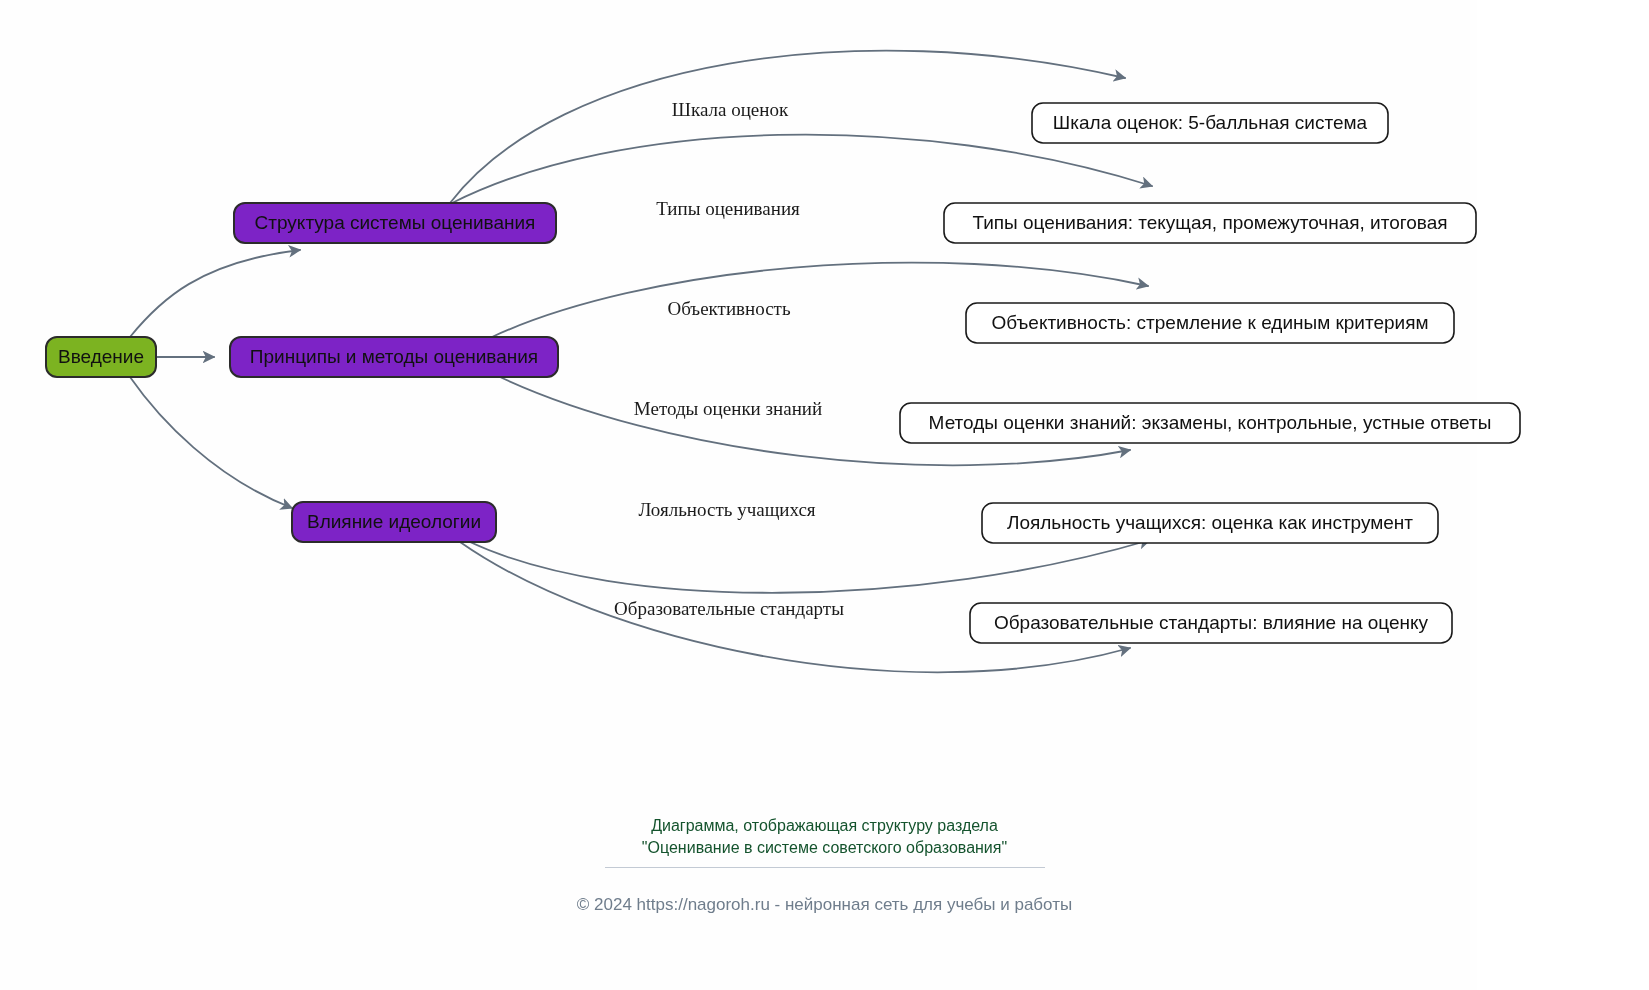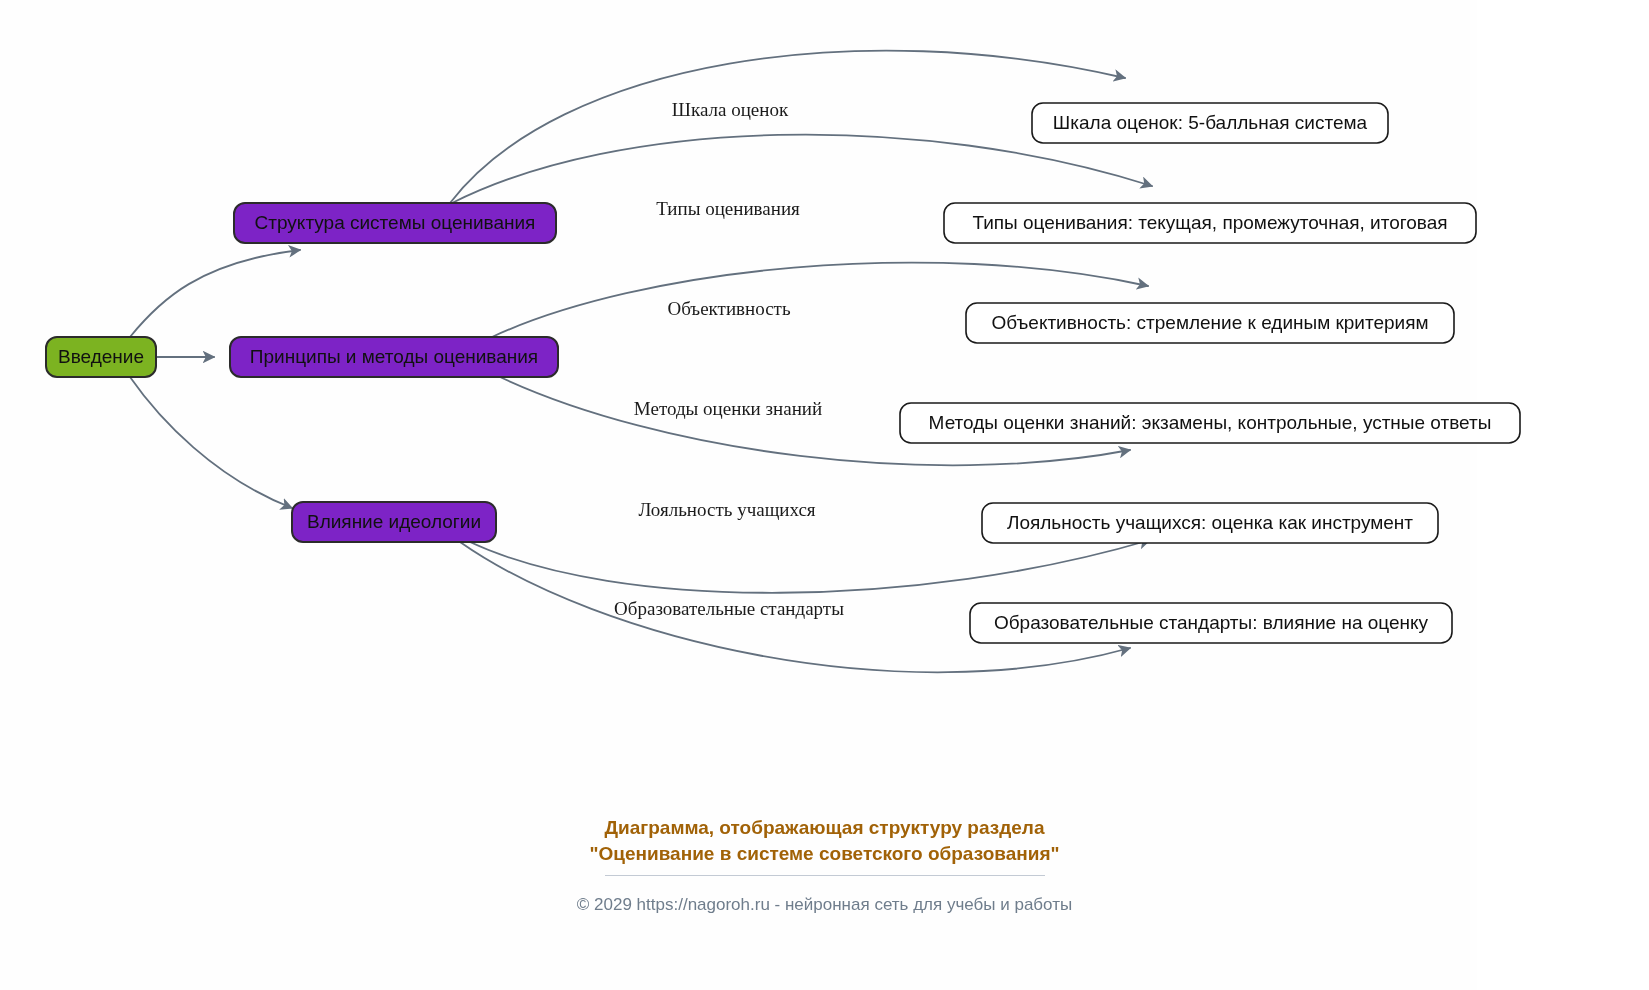--- a/index.html
+++ b/index.html
@@ -69,23 +69,23 @@
   }
   .footer {
     position: absolute;
     left: 0;
     width: 1649px;
     text-align: center;
   }
   .caption {
     top: 815px;
     font-family: "Liberation Sans", sans-serif;
-    font-size: 19px;
-    font-weight: bold;
-    color: #a16207;
+    font-size: 16px;
+    font-weight: normal;
+    color: #14532d;
     line-height: 1.35;
   }
   .caption-rule {
     margin: 9px auto 0 auto;
     width: 440px;
     height: 1px;
     background: #c3cad4;
   }
   .copyright {
     top: 895px;
@@ -181,15 +181,15 @@
       <text class="node-label" x="1211" y="624" text-anchor="middle">Образовательные стандарты: влияние на оценку</text>
     </g>
   </svg>
 
   <div class="footer caption">
     <div>Диаграмма, отображающая структуру раздела</div>
     <div>"Оценивание в системе советского образования"</div>
     <div class="caption-rule"></div>
   </div>
 
-  <div class="footer copyright">© 2029 https://nagoroh.ru - нейронная сеть для учебы и работы</div>
+  <div class="footer copyright">© 2024 https://nagoroh.ru - нейронная сеть для учебы и работы</div>
 
 </div>
 
 </body></html>

